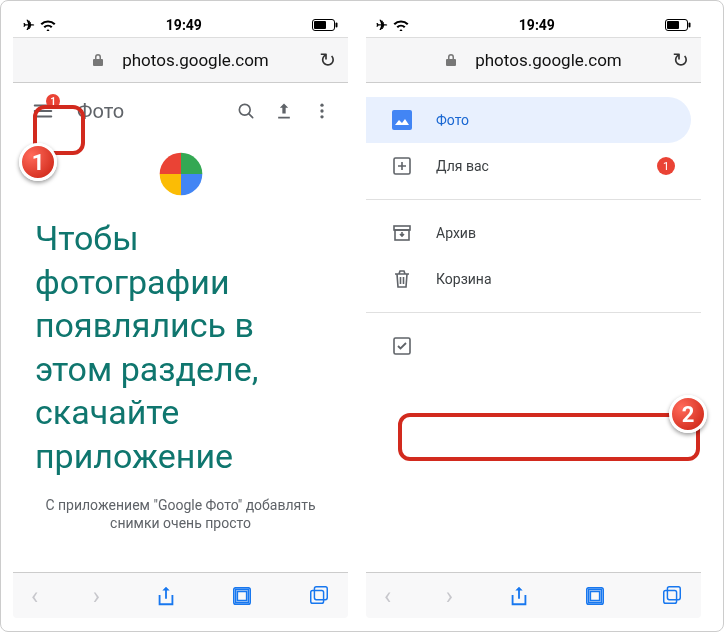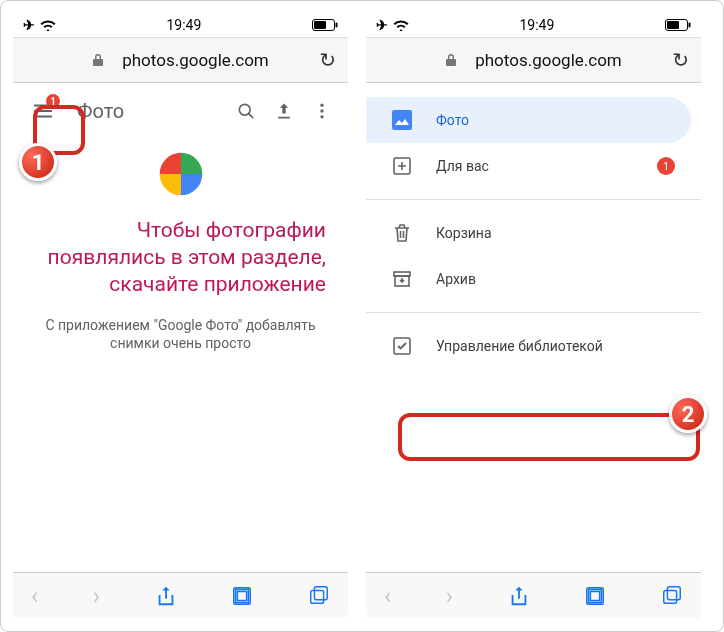--- a/index.html
+++ b/index.html
@@ -1,35 +1,35 @@
 <!DOCTYPE html>
 <html><head>
 <meta charset="utf-8">
 <style>
   * { box-sizing: border-box; margin: 0; padding: 0; }
   body { background: #fff; font-family: -apple-system, Roboto, Arial, sans-serif; width: 724px; height: 632px; position: relative; overflow: hidden; border-radius: 8px; border: 1px solid #ccc; }
   .wrap { display: flex; gap: 18px; padding: 12px; }
   .phone { width: 335px; height: 605px; background: #fff; border-radius: 4px; display: flex; flex-direction: column; overflow: hidden; }
   .status-bar { height: 24px; display: flex; align-items: center; justify-content: space-between; padding: 0 10px; font-size: 14px; font-weight: 600; }
   .status-left, .status-right { display: flex; align-items: center; gap: 5px; }
-  .clock { font-size: 14px; font-weight: 400; }
+  .clock { font-size: 14px; font-weight: 700; }
   .browser-bar { height: 46px; background: #f6f6f7; border-top: 1px solid #ddd; border-bottom: 1px solid #ccc; display: flex; align-items: center; justify-content: center; gap: 8px; position: relative; }
   .url { font-size: 17px; color: #111; display: flex; align-items: center; gap: 18px; }
   .reload { position: absolute; right: 12px; font-size: 20px; color: #333; }
   .content { flex: 1; background: #fff; overflow: hidden; position: relative; }
   .app-bar { height: 56px; display: flex; align-items: center; padding: 0 6px; gap: 8px; }
   .ab-left { display: flex; align-items: center; gap: 10px; }
   .hamburger { width: 48px; height: 48px; display: flex; align-items: center; justify-content: center; position: relative; }
   .hamburger svg { width: 22px; height: 22px; }
   .badge1 { position: absolute; top: 7px; right: 7px; width: 14px; height: 14px; border-radius: 50%; background: #ea4335; color: #fff; font-size: 10px; font-weight: 600; display: flex; align-items: center; justify-content: center; }
   .ab-title { font-size: 20px; color: #5f6368; }
   .ab-right { margin-left: auto; display: flex; align-items: center; gap: 18px; padding-right: 10px; color: #5f6368; }
   .ab-right svg, .ab-right .dots { width: 20px; height: 20px; }
   .logo { width: 62px; height: 62px; margin: 4px auto 12px; position: relative; }
-  .promo-title { font-size: 21px; line-height: 1.28; text-align: right; color: #be185d; padding: 0 22px; }
+  .promo-title { font-size: 34px; line-height: 1.28; text-align: left; color: #0f766e; padding: 0 22px; }
   .promo-sub { font-size: 14px; text-align: center; color: #5f6368; margin-top: 18px; padding: 0 24px; line-height: 1.3; }
   .safari-bar { height: 46px; background: #f8f8f9; border-top: 1px solid #ccc; display: flex; align-items: center; justify-content: space-between; padding: 0 18px; }
   .safari-bar svg { width: 22px; height: 22px; }
   .drawer { background: #fff; padding-top: 14px; }
   .drawer-item { height: 46px; display: flex; align-items: center; padding: 0 16px 0 26px; gap: 24px; font-size: 14px; color: #3c4043; border-radius: 0 24px 24px 0; margin-right: 10px; position: relative; }
   .drawer-item.selected { background: #e8f0fe; color: #1967d2; }
   .drawer-item .icn { width: 20px; height: 20px; display: flex; align-items: center; justify-content: center; color: #5f6368; }
   .drawer-item.selected .icn { color: #1967d2; }
   .drawer-item .pill { margin-left: auto; width: 18px; height: 18px; border-radius: 50%; background: #ea4335; color: #fff; font-size: 11px; display: flex; align-items: center; justify-content: center; }
   .divider { height: 1px; background: #e0e0e0; margin: 10px 0; }
@@ -176,47 +176,46 @@
             </svg>
           </span>
         <span>Для вас</span>
         <span class="pill">1</span>
       </div>
 
       <div class="divider"></div>
 
       <div class="drawer-item">
         <span class="icn">
-            <svg width="18" height="20" viewBox="0 0 18 20">
-              <path d="M2 5h14M7 2h4l1 3H6l1-3zM4 5l1 13h8l1-13M7.5 8v7M10.5 8v7" fill="none" stroke="#5f6368" stroke-width="1.6"></path>
-            </svg>
-          </span>
-        <span>Корзина</span>
-      </div>
-      <div class="drawer-item">
-        <span class="icn">
             <svg width="20" height="20" viewBox="0 0 20 20">
               <rect x="2" y="3" width="16" height="4" fill="none" stroke="#5f6368" stroke-width="1.6"></rect>
               <rect x="3" y="7" width="14" height="10" fill="none" stroke="#5f6368" stroke-width="1.6"></rect>
               <path d="M10 9v4m-2-2l2 2 2-2" fill="none" stroke="#5f6368" stroke-width="1.6"></path>
             </svg>
           </span>
         <span>Архив</span>
       </div>
+      <div class="drawer-item">
+        <span class="icn">
+            <svg width="18" height="20" viewBox="0 0 18 20">
+              <path d="M2 5h14M7 2h4l1 3H6l1-3zM4 5l1 13h8l1-13M7.5 8v7M10.5 8v7" fill="none" stroke="#5f6368" stroke-width="1.6"></path>
+            </svg>
+          </span>
+        <span>Корзина</span>
+      </div>
 
       <div class="divider"></div>
 
       <div class="drawer-item">
         <span class="icn">
             <svg width="20" height="20" viewBox="0 0 20 20">
               <rect x="2" y="2" width="16" height="16" rx="1.5" fill="none" stroke="#5f6368" stroke-width="1.6"></rect>
               <path d="M6 10l2.5 2.5L14 7" fill="none" stroke="#5f6368" stroke-width="1.8"></path>
             </svg>
           </span>
-        <span>Управление библиотекой</span>
       </div>
     </div>
 
     <div class="safari-bar">
       <span class="nav-arrow">‹</span>
       <span class="nav-arrow">›</span>
       <svg viewBox="0 0 24 24">
           <path d="M12 2l4 4h-3v9h-2V6H8l4-4zM6 11v9h12v-9h2v11H4V11h2z" fill="#1777ef"></path>
         </svg>
       <svg viewBox="0 0 24 24">

